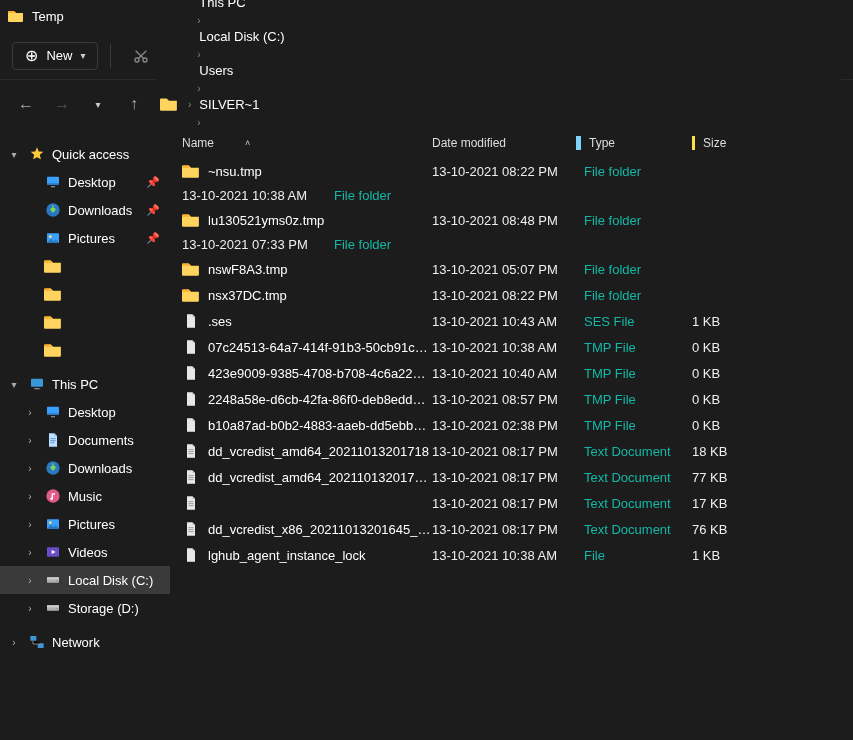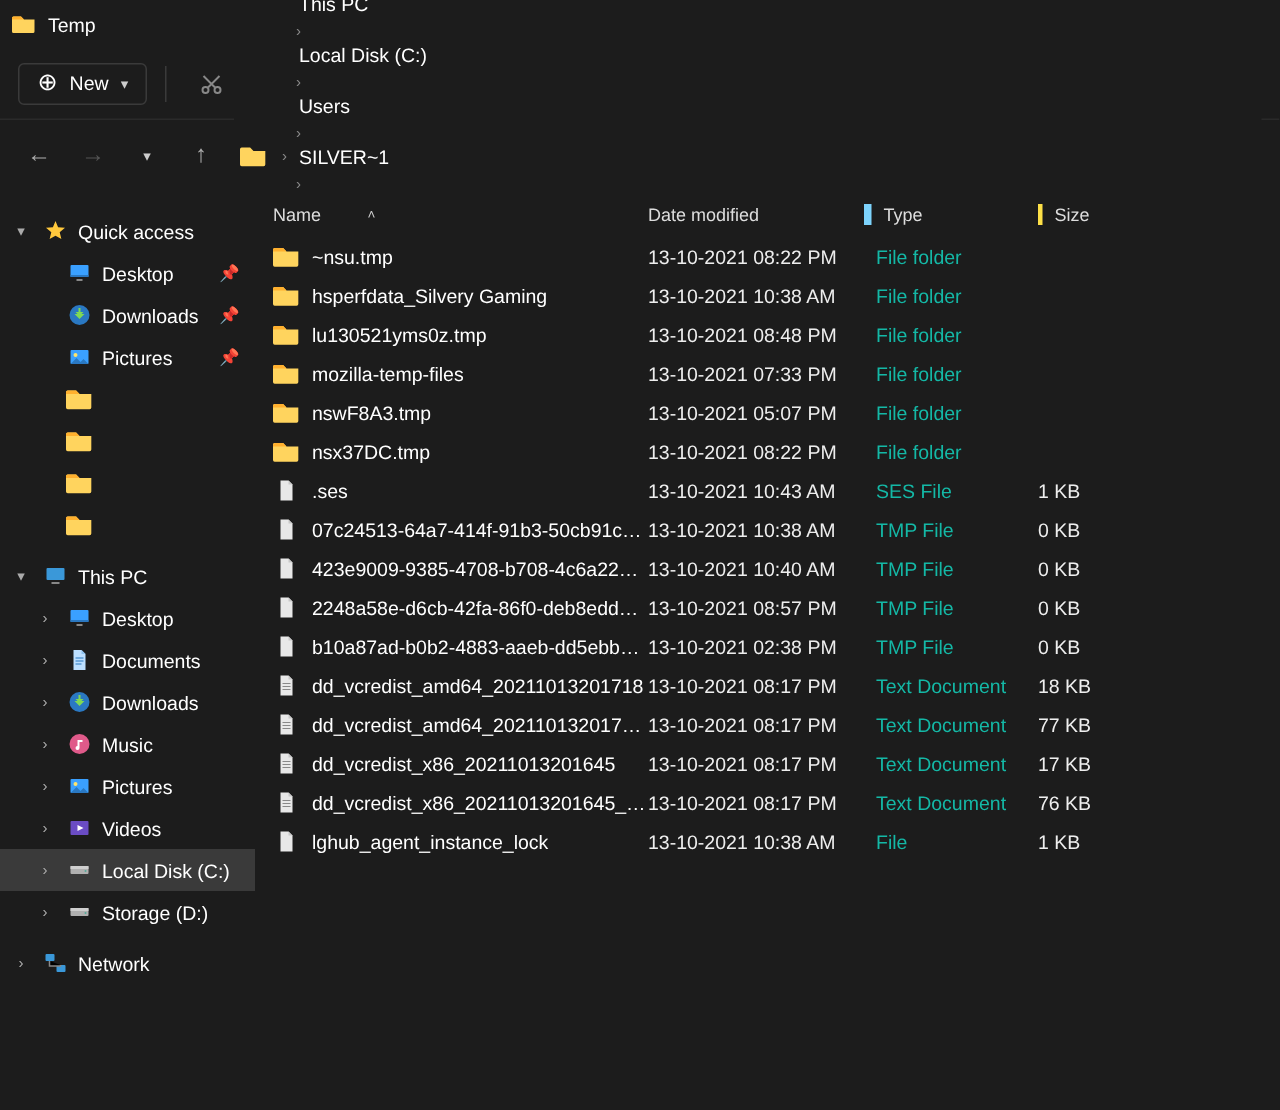--- a/index.html
+++ b/index.html
@@ -439,57 +439,39 @@
                 <path fill="#ffb02e" d="M0 5V4a1 1 0 0 1 1-1h5l2 2H0z"></path>
               </svg>
             </span>
             <span class="label">~nsu.tmp</span>
           </div>
           <div class="cell-date">13-10-2021 08:22 PM</div>
           <div class="cell-type">File folder</div>
           <div class="cell-size"></div>
         </div>
         <div class="file-row">
-          <div class="cell-name">
-            <span class="fi">
-              <svg width="18" height="18" viewBox="0 0 16 16">
-                <path fill="#ffd45e" d="M1 3h5l2 2h7v8a1 1 0 0 1-1 1H1a1 1 0 0 1-1-1V4a1 1 0 0 1 1-1z"></path>
-                <path fill="#ffb02e" d="M0 5V4a1 1 0 0 1 1-1h5l2 2H0z"></path>
-              </svg>
-            </span>
-            <span class="label">hsperfdata_Silvery Gaming</span>
-          </div>
           <div class="cell-date">13-10-2021 10:38 AM</div>
           <div class="cell-type">File folder</div>
           <div class="cell-size"></div>
         </div>
         <div class="file-row">
           <div class="cell-name">
             <span class="fi">
               <svg width="18" height="18" viewBox="0 0 16 16">
                 <path fill="#ffd45e" d="M1 3h5l2 2h7v8a1 1 0 0 1-1 1H1a1 1 0 0 1-1-1V4a1 1 0 0 1 1-1z"></path>
                 <path fill="#ffb02e" d="M0 5V4a1 1 0 0 1 1-1h5l2 2H0z"></path>
               </svg>
             </span>
             <span class="label">lu130521yms0z.tmp</span>
           </div>
           <div class="cell-date">13-10-2021 08:48 PM</div>
           <div class="cell-type">File folder</div>
           <div class="cell-size"></div>
         </div>
         <div class="file-row">
-          <div class="cell-name">
-            <span class="fi">
-              <svg width="18" height="18" viewBox="0 0 16 16">
-                <path fill="#ffd45e" d="M1 3h5l2 2h7v8a1 1 0 0 1-1 1H1a1 1 0 0 1-1-1V4a1 1 0 0 1 1-1z"></path>
-                <path fill="#ffb02e" d="M0 5V4a1 1 0 0 1 1-1h5l2 2H0z"></path>
-              </svg>
-            </span>
-            <span class="label">mozilla-temp-files</span>
-          </div>
           <div class="cell-date">13-10-2021 07:33 PM</div>
           <div class="cell-type">File folder</div>
           <div class="cell-size"></div>
         </div>
         <div class="file-row">
           <div class="cell-name">
             <span class="fi">
               <svg width="18" height="18" viewBox="0 0 16 16">
                 <path fill="#ffd45e" d="M1 3h5l2 2h7v8a1 1 0 0 1-1 1H1a1 1 0 0 1-1-1V4a1 1 0 0 1 1-1z"></path>
                 <path fill="#ffb02e" d="M0 5V4a1 1 0 0 1 1-1h5l2 2H0z"></path>
@@ -617,21 +599,20 @@
         </div>
         <div class="file-row">
           <div class="cell-name">
             <span class="fi">
               <svg width="16" height="16" viewBox="0 0 24 24">
                 <path fill="#e8e8e8" d="M6 2h8l4 4v16H6z"></path>
                 <path fill="#c8c8c8" d="M14 2v4h4z"></path>
                 <path stroke="#888" stroke-width="1.2" d="M8 10h8M8 13h8M8 16h8"></path>
               </svg>
             </span>
-            <span class="label">dd_vcredist_x86_20211013201645</span>
           </div>
           <div class="cell-date">13-10-2021 08:17 PM</div>
           <div class="cell-type">Text Document</div>
           <div class="cell-size">17 KB</div>
         </div>
         <div class="file-row">
           <div class="cell-name">
             <span class="fi">
               <svg width="16" height="16" viewBox="0 0 24 24">
                 <path fill="#e8e8e8" d="M6 2h8l4 4v16H6z"></path>

